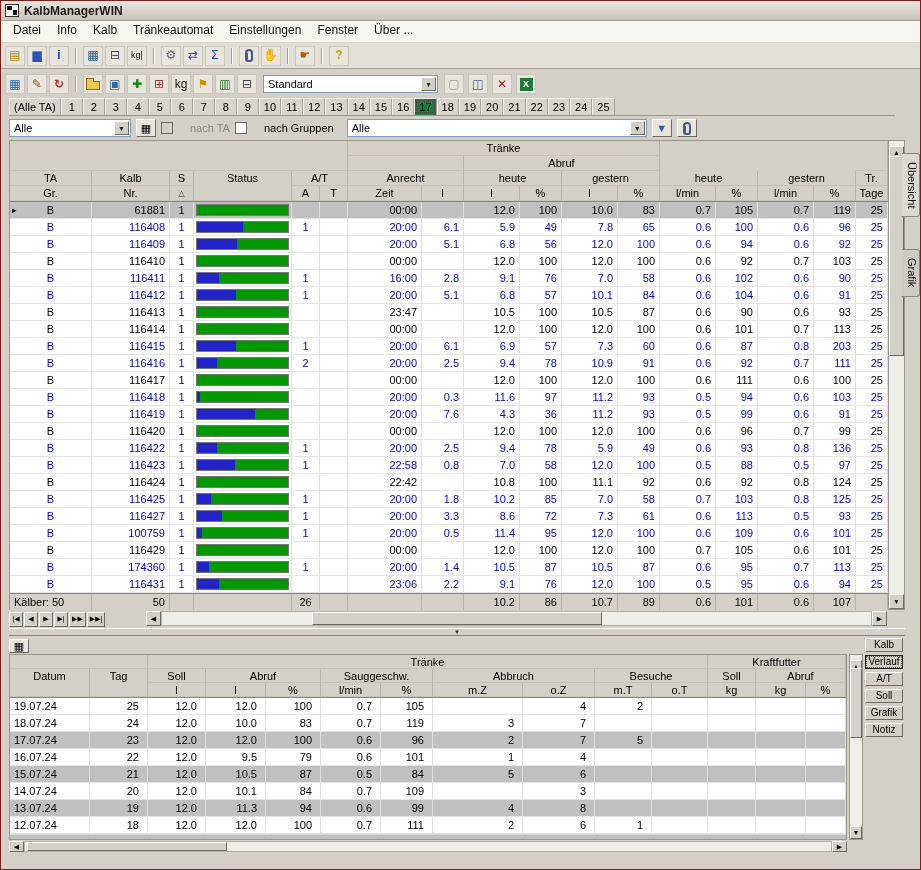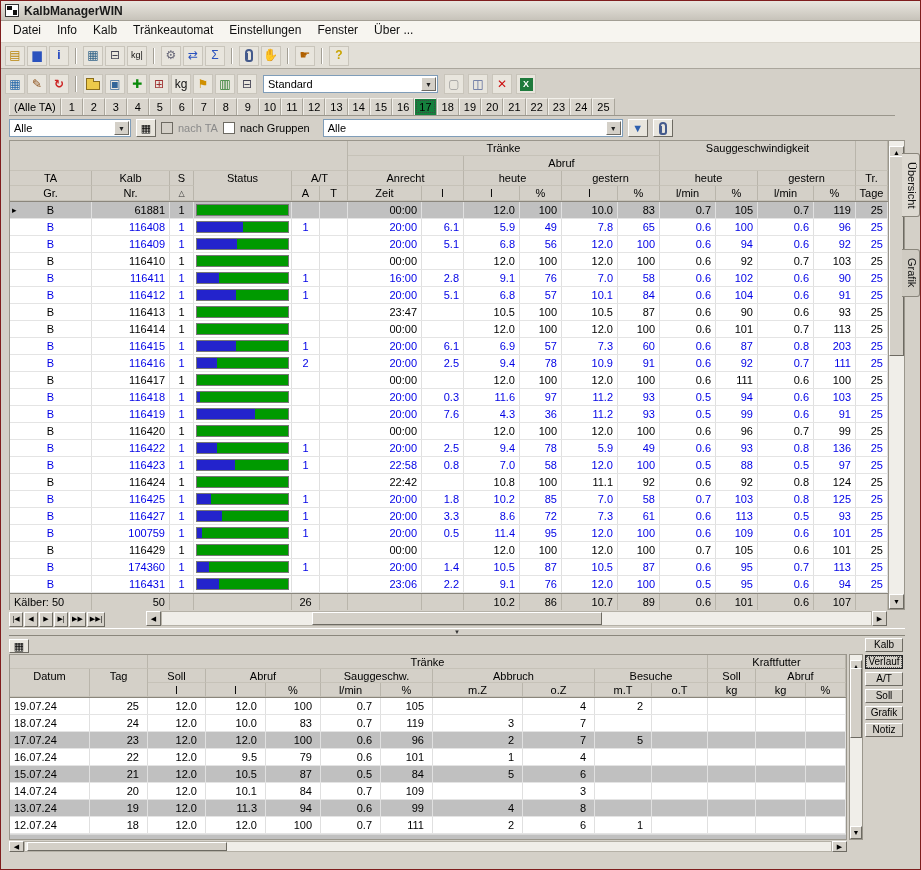--- a/index.html
+++ b/index.html
@@ -27,21 +27,21 @@
 .combo{height:18px;background:#fff;border:1px solid #7f9db9;display:flex;align-items:center;font-size:11px;position:relative;padding:0 18px 0 4px;overflow:hidden;white-space:nowrap;}
 .combo .dbtn{position:absolute;right:1px;top:1px;bottom:1px;width:15px;background:#d4d0c8;border:1px solid;border-color:#fff #6d6a62 #6d6a62 #fff;font-size:7px;line-height:13px;text-align:center;color:#222;}
 
 .tabstrip{display:flex;margin:2px 0 0 8px;border-bottom:1px solid #9a968c;width:886px;}
 .tab{height:17px;line-height:16px;padding:0 4px;min-width:22px;text-align:center;font-size:11px;background:#d9d5cd;border:1px solid #aaa69c;border-left-color:#f2f0ea;border-top-color:#f2f0ea;border-bottom:none;cursor:pointer;white-space:nowrap;}
 .tab.sel{background:#15803d;outline:1px dotted #444;outline-offset:-3px;}
 
 .filterrow{height:20px;margin:2px 0 0 8px;display:flex;align-items:center;gap:5px;}
 .chk{width:12px;height:12px;background:#fff;border:1px solid #6d6a62;display:inline-block;flex:0 0 auto;}
 .chk.dis{background:#d4d0c8;}
-.chklbl{font-size:11px;}
+.chklbl{font-size:11px;margin-left:12px;}
 .chklbl.dis{color:#8a8a8a;}
 .sqbtn{width:20px;height:18px;background:#e8e5dd;border:1px solid;border-color:#fff #6d6a62 #6d6a62 #fff;font-size:11px;line-height:15px;text-align:center;cursor:pointer;padding:0;}
 
 .gridwrap{margin:2px 0 0 8px;width:896px;position:relative;border:1px solid #9a968c;background:#fff;height:470px;}
 .ghead{display:grid;grid-template-columns:var(--cols);grid-template-rows:repeat(4,15px);background:#d4d0c8;border-bottom:1px solid #8a867c;width:878px;}
 .hc{font-size:11px;display:flex;align-items:center;justify-content:center;border-right:1px solid #b9b5ab;border-bottom:1px solid #c6c2b8;color:#000;overflow:hidden;white-space:nowrap;}
 .hc.tl{align-items:flex-start;padding-top:1px;}
 .hc.small{font-size:8px;color:#333;}
 .grid-rows{width:878px;background:#fff;}
 .grow{display:grid;grid-template-columns:var(--cols);height:17px;border-bottom:1px solid #e4e4e4;color:#000;background:#fff;}
@@ -211,21 +211,20 @@
       <span class="dbtn">▼</span>
     </div>
     <button class="sqbtn"><span class="funnel">▼</span></button>
     <button class="sqbtn"><span class="shape-clip"></span></button>
   </div>
 
   <div class="gridwrap">
     <div class="ghead">
       <div class="hc" style="grid-area:1/1/3/7"></div>
       <div class="hc" style="grid-area:1/7/2/13">Tränke</div>
-      <div class="hc tl" style="grid-area:1/13/3/17">Sauggeschwindigkeit</div>
       <div class="hc" style="grid-area:1/17/3/18"></div>
       <div class="hc" style="grid-area:2/7/3/9"></div>
       <div class="hc" style="grid-area:2/9/3/13">Abruf</div>
       <div class="hc" style="grid-area:3/1/4/2">TA</div>
       <div class="hc" style="grid-area:3/2/4/3">Kalb</div>
       <div class="hc" style="grid-area:3/3/4/4">S</div>
       <div class="hc tl" style="grid-area:3/4/5/5">Status</div>
       <div class="hc" style="grid-area:3/5/4/7">A/T</div>
       <div class="hc" style="grid-area:3/7/4/9">Anrecht</div>
       <div class="hc" style="grid-area:3/9/4/11">heute</div>

